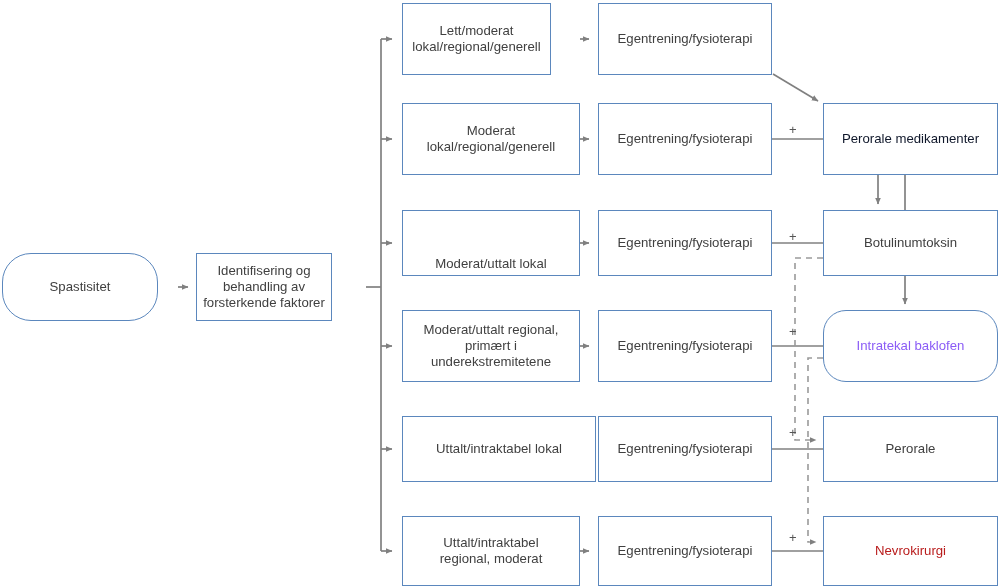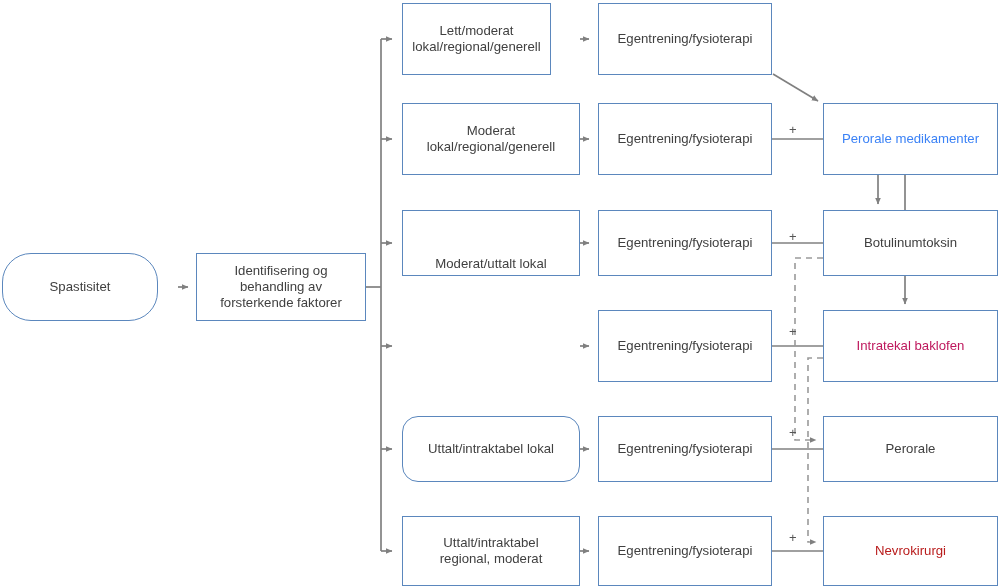--- a/index.html
+++ b/index.html
@@ -107,38 +107,43 @@
       <path d="M823,258 L795,258 L795,440 L816,440" marker-end="url(#ahd)"></path>
 
       <path d="M823,358 L808,358 L808,542 L816,542" marker-end="url(#ahd)"></path>
     </g>
   </svg>
 
   <div class="node" style="left: 2px; top: 253px; width: 156px; height: 68px; border-color: rgb(91, 135, 189); color: rgb(64, 64, 64); border-radius: 29px;">
     <span>Spastisitet</span>
   </div>
 
-  <div class="node" style="left: 196px; top: 253px; width: 170px; height: 68px; border-color: rgb(91, 135, 189); color: rgb(64, 64, 64);">
+  <div class="node" style="left: 196px; top: 253px; width: 136px; height: 68px; border-color: rgb(91, 135, 189); color: rgb(64, 64, 64);">
     <span>Identifisering og
 behandling av
 forsterkende faktorer</span>
   </div>
 
   <div class="node" style="left: 402px; top: 3px; width: 149px; height: 72px; border-color: rgb(91, 135, 189); color: rgb(64, 64, 64);">
     <span>Lett/moderat
 lokal/regional/generell</span>
   </div>
   <div class="node" style="left: 402px; top: 103px; width: 178px; height: 72px; border-color: rgb(91, 135, 189); color: rgb(64, 64, 64); text-align: center;">
     <span>Moderat
 lokal/regional/generell</span>
   </div>
   <div class="node" style="left: 402px; top: 210px; width: 178px; height: 66px; border-color: rgb(91, 135, 189); color: rgb(64, 64, 64); align-items: flex-end;">
     <span>Moderat/uttalt lokal</span>
   </div>
-  <div class="node" style="left: 402px; top: 416px; width: 178px; height: 66px; border-color: rgb(91, 135, 189); color: rgb(64, 64, 64); border-radius: 16px;">
+  <div class="node" style="left: 402px; top: 310px; width: 178px; height: 72px; border-color: rgb(91, 135, 189); color: rgb(64, 64, 64);">
+    <span>Moderat/uttalt regional,
+primært i
+underekstremitetene</span>
+  </div>
+  <div class="node" style="left: 402px; top: 416px; width: 194px; height: 66px; border-color: rgb(91, 135, 189); color: rgb(64, 64, 64);">
     <span>Uttalt/intraktabel lokal</span>
   </div>
   <div class="node" style="left: 402px; top: 516px; width: 178px; height: 70px; border-color: rgb(91, 135, 189); color: rgb(64, 64, 64);">
     <span>Uttalt/intraktabel
 regional, moderat</span>
   </div>
 
   <div class="node" style="left: 598px; top: 3px; width: 174px; height: 72px; border-color: rgb(91, 135, 189); color: rgb(64, 64, 64);">
     <span>Egentrening/fysioterapi</span>
   </div>
@@ -151,27 +156,27 @@
   <div class="node" style="left: 598px; top: 310px; width: 174px; height: 72px; border-color: rgb(91, 135, 189); color: rgb(64, 64, 64);">
     <span>Egentrening/fysioterapi</span>
   </div>
   <div class="node" style="left: 598px; top: 416px; width: 174px; height: 66px; border-color: rgb(91, 135, 189); color: rgb(64, 64, 64);">
     <span>Egentrening/fysioterapi</span>
   </div>
   <div class="node" style="left: 598px; top: 516px; width: 174px; height: 70px; border-color: rgb(91, 135, 189); color: rgb(64, 64, 64);">
     <span>Egentrening/fysioterapi</span>
   </div>
 
-  <div class="node" style="left: 823px; top: 103px; width: 175px; height: 72px; border-color: rgb(91, 135, 189); color: #3b82f6;">
+  <div class="node" style="left: 823px; top: 103px; width: 175px; height: 72px; border-color: rgb(91, 135, 189); color: #0f172a;">
     <span>Perorale medikamenter</span>
   </div>
   <div class="node" style="left: 823px; top: 210px; width: 175px; height: 66px; border-color: rgb(91, 135, 189); color: rgb(64, 64, 64);">
     <span>Botulinumtoksin</span>
   </div>
-  <div class="node" style="left: 823px; top: 310px; width: 175px; height: 72px; border-color: rgb(91, 135, 189); color: #be185d;">
+  <div class="node" style="left: 823px; top: 310px; width: 175px; height: 72px; border-color: rgb(91, 135, 189); color: #8b5cf6; border-radius: 23px;">
     <span>Intratekal baklofen</span>
   </div>
   <div class="node" style="left: 823px; top: 416px; width: 175px; height: 66px; border-color: rgb(91, 135, 189); color: rgb(64, 64, 64);">
     <span>Perorale</span>
   </div>
   <div class="node" style="left: 823px; top: 516px; width: 175px; height: 70px; border-color: rgb(91, 135, 189); color: #b91c1c;">
     <span>Nevrokirurgi</span>
   </div>
 
   <div class="plus" style="left: 789px; top: 123px;">+</div>

